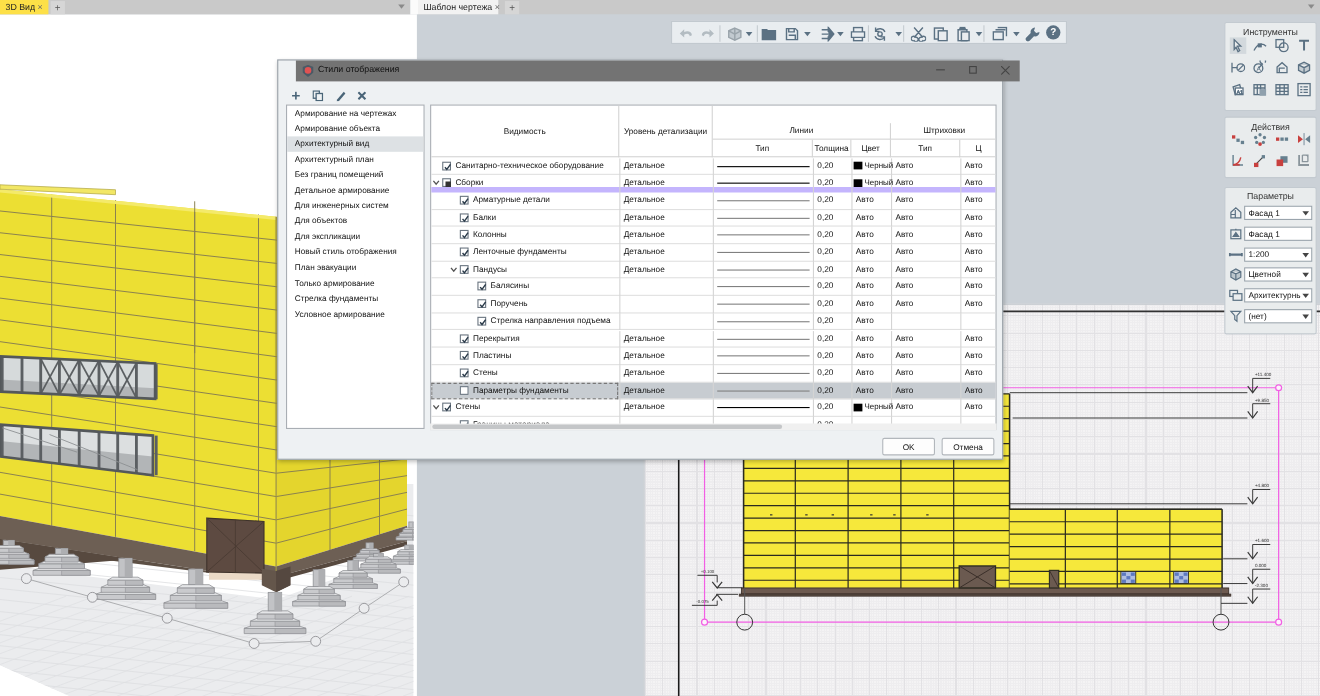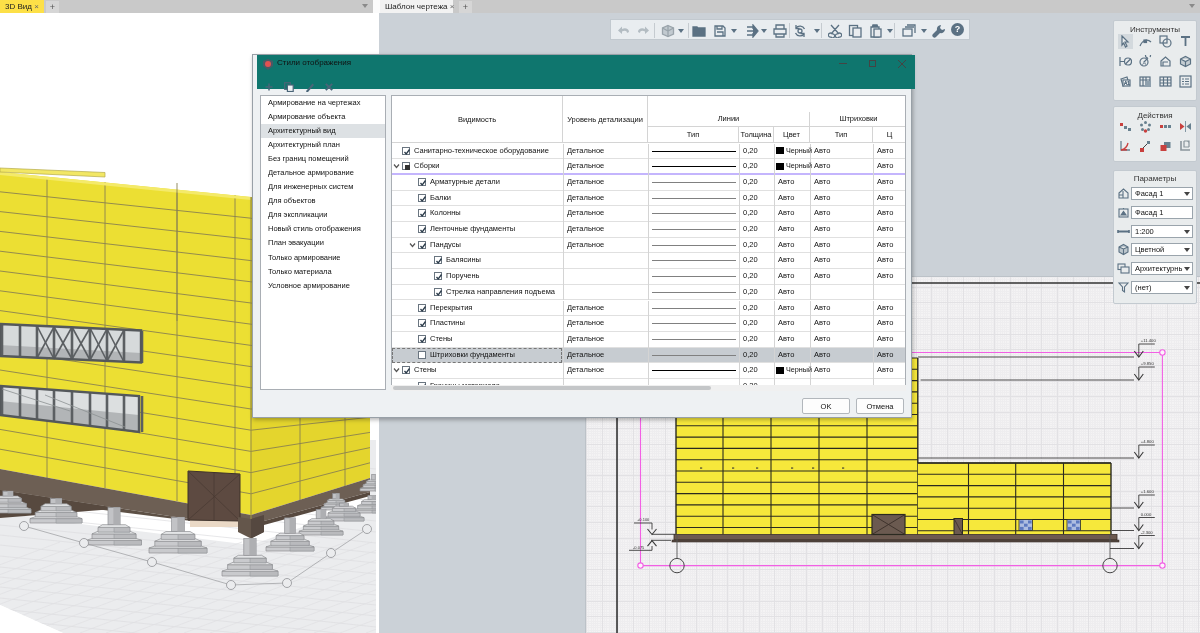--- a/index.html
+++ b/index.html
@@ -622,21 +622,21 @@
       <rect x="1" y="2" width="7" height="5.5" fill="none"></rect>
       <rect x="4" y="5" width="8" height="6" fill="#e9eced"></rect>
     </svg>
 <div class="combo" style="top:91px">Архитектурнь<span class="caret"></span></div>
 <svg class="abs" style="left:3px;top:110px" width="13" height="13" viewBox="0 0 13 13" fill="none" stroke="#5b7183" stroke-width="1.1">
       <path d="M2 2 L11 2 L7.5 6 L7.5 11 L5.5 9.5 L5.5 6 Z" fill="none"></path>
     </svg>
 <div class="combo" style="top:110px">(нет)<span class="caret"></span></div>
 </div>
 <div class="abs" style="left:252px;top:54px;width:660px;height:364px;background:#eef1f3;border:1px solid #98a0a7;box-shadow:1px 2px 4px rgba(0,0,0,0.28)">
-<div class="abs" style="left:4px;top:0;width:658px;height:34px;background:#0f766e">
+<div class="abs" style="left:16px;top:0;width:658px;height:19px;background:#737373">
 <svg class="abs" style="left:6px;top:4px" width="10" height="11" viewBox="0 0 10 11">
         <path d="M5 0 L10 2 L10 7 L5 11 L0 7 L0 2 Z" fill="#4a5a66"></path>
         <circle cx="5" cy="5" r="3" fill="#e05252"></circle>
       </svg>
 <div class="abs" style="left:20px;top:3px;font-size:8px;color:#111">Стили отображения</div>
 <div class="abs" style="left:582px;top:8px;width:8px;height:1px;background:#444"></div>
 <div class="abs" style="left:612px;top:5px;width:7px;height:7px;border:1px solid #444"></div>
 <svg class="abs" style="left:641px;top:5px" width="8" height="8" viewBox="0 0 8 8">
         <path d="M0 0 L8 8 M8 0 L0 8" stroke="#444" stroke-width="1"></path>
       </svg>
@@ -660,21 +660,21 @@
 <div style="height:14.05px;line-height:14.05px;padding-left:7px;background:#dde1e4;white-space:nowrap">Архитектурный вид</div>
 <div style="height:14.05px;line-height:14.05px;padding-left:7px;white-space:nowrap">Архитектурный план</div>
 <div style="height:14.05px;line-height:14.05px;padding-left:7px;white-space:nowrap">Без границ помещений</div>
 <div style="height:14.05px;line-height:14.05px;padding-left:7px;white-space:nowrap">Детальное армирование</div>
 <div style="height:14.05px;line-height:14.05px;padding-left:7px;white-space:nowrap">Для инженерных систем</div>
 <div style="height:14.05px;line-height:14.05px;padding-left:7px;white-space:nowrap">Для объектов</div>
 <div style="height:14.05px;line-height:14.05px;padding-left:7px;white-space:nowrap">Для экспликации</div>
 <div style="height:14.05px;line-height:14.05px;padding-left:7px;white-space:nowrap">Новый стиль отображения</div>
 <div style="height:14.05px;line-height:14.05px;padding-left:7px;white-space:nowrap">План эвакуации</div>
 <div style="height:14.05px;line-height:14.05px;padding-left:7px;white-space:nowrap">Только армирование</div>
-<div style="height:14.05px;line-height:14.05px;padding-left:7px;white-space:nowrap">Только материала</div>
+<div style="height:14.05px;line-height:14.05px;padding-left:7px;white-space:nowrap">Стрелка фундаменты</div>
 <div style="height:14.05px;line-height:14.05px;padding-left:7px;white-space:nowrap">Условное армирование</div>
 </div>
 <div class="abs" style="left:138px;top:40px;width:515px;height:296px;background:#fff;border:1px solid #a9aeb4;overflow:hidden;font-size:7.5px;color:#111">
 <div class="abs" style="left:0;top:0;width:515px;height:47px;border-bottom:1px solid #d4d4d4">
 <div class="abs" style="left:0;top:0;width:171px;height:47px;border-right:1px solid #d4d4d4;text-align:center;line-height:47px">Видимость</div>
 <div class="abs" style="left:171px;top:0;width:85px;height:47px;border-right:1px solid #d4d4d4;text-align:center;line-height:47px">Уровень детализации</div>
 <div class="abs" style="left:256px;top:16px;width:162px;height:15px;border-bottom:1px solid #d4d4d4;border-right:1px solid #d4d4d4;text-align:center;line-height:14px">Линии</div>
 <div class="abs" style="left:418px;top:16px;width:97px;height:15px;border-bottom:1px solid #d4d4d4;text-align:center;line-height:14px">Штриховки</div>
 <div class="abs" style="left:256px;top:31px;width:91px;height:16px;border-right:1px solid #d4d4d4;text-align:center;line-height:15px;white-space:nowrap;overflow:hidden">Тип</div>
 <div class="abs" style="left:347px;top:31px;width:35px;height:16px;border-right:1px solid #d4d4d4;text-align:center;line-height:15px;white-space:nowrap;overflow:hidden">Толщина</div>
@@ -694,21 +694,21 @@
           </svg></div>
 <div class="abs" style="left:22px;top:2px;white-space:nowrap">Санитарно-техническое оборудование</div>
 <div class="abs" style="left:175px;top:2px">Детальное</div>
 <div class="abs" style="left:260px;top:7px;width:84px;height:1px;background:#000"></div>
 <div class="abs" style="left:351px;top:2px">0,20</div>
 <div class="abs" style="left:384px;top:3.5px;width:8px;height:7px;background:#000"></div>
         <div class="abs" style="left:394px;top:2px;font-size:7.2px">Черный</div>
 <div class="abs" style="left:422px;top:2px">Авто</div>
 <div class="abs" style="left:485px;top:2px">Авто</div>
 </div>
-<div class="abs" style="left:0;top:63.2px;width:515px;height:15.7px;border-bottom:2px solid #c4b5fd">
+<div class="abs" style="left:0;top:63.2px;width:515px;height:15.7px;border-bottom:5px solid #c4b5fd">
 <div class="abs" style="left:171px;top:0;width:1px;height:15.7px;background:#d4d4d4"></div>
 <div class="abs" style="left:256px;top:0;width:1px;height:15.7px;background:#d4d4d4"></div>
 <div class="abs" style="left:347px;top:0;width:1px;height:15.7px;background:#d4d4d4"></div>
 <div class="abs" style="left:382px;top:0;width:1px;height:15.7px;background:#d4d4d4"></div>
 <div class="abs" style="left:418px;top:0;width:1px;height:15.7px;background:#d4d4d4"></div>
 <div class="abs" style="left:481px;top:0;width:1px;height:15.7px;background:#d4d4d4"></div>
 <svg class="abs" style="left:1px;top:4px" width="7" height="6" viewBox="0 0 7 6">
           <path d="M1 1.5 L3.5 4.5 L6 1.5" stroke="#555" stroke-width="1.2" fill="none"></path>
         </svg>
 <div class="abs" style="left:10px;top:3px;width:8px;height:8px;background:#fff;border:1px solid #6a7580">
@@ -924,21 +924,21 @@
 </div>
 <div class="abs" style="left:0;top:251.6px;width:170px;height:15.7px;border:1px dashed #777;z-index:3"></div>
 <div class="abs" style="left:0;top:251.6px;width:515px;height:15.7px;background:#c7ccd1;border-bottom:1px solid #e0e0e0">
 <div class="abs" style="left:171px;top:0;width:1px;height:15.7px;background:#d4d4d4"></div>
 <div class="abs" style="left:256px;top:0;width:1px;height:15.7px;background:#d4d4d4"></div>
 <div class="abs" style="left:347px;top:0;width:1px;height:15.7px;background:#d4d4d4"></div>
 <div class="abs" style="left:382px;top:0;width:1px;height:15.7px;background:#d4d4d4"></div>
 <div class="abs" style="left:418px;top:0;width:1px;height:15.7px;background:#d4d4d4"></div>
 <div class="abs" style="left:481px;top:0;width:1px;height:15.7px;background:#d4d4d4"></div>
 <div class="abs" style="left:26px;top:3px;width:8px;height:8px;background:#fff;border:1px solid #6a7580"></div>
-<div class="abs" style="left:38px;top:2px;white-space:nowrap">Штриховки фундаменты</div>
+<div class="abs" style="left:38px;top:2px;white-space:nowrap">Параметры фундаменты</div>
 <div class="abs" style="left:175px;top:2px">Детальное</div>
 <div class="abs" style="left:260px;top:7px;width:84px;height:1px;background:#808080"></div>
 <div class="abs" style="left:351px;top:2px">0,20</div>
 <div class="abs" style="left:386px;top:2px">Авто</div>
 <div class="abs" style="left:422px;top:2px">Авто</div>
 <div class="abs" style="left:485px;top:2px">Авто</div>
 </div>
 <div class="abs" style="left:0;top:267.3px;width:515px;height:15.7px;border-bottom:1px solid #e0e0e0">
 <div class="abs" style="left:171px;top:0;width:1px;height:15.7px;background:#d4d4d4"></div>
 <div class="abs" style="left:256px;top:0;width:1px;height:15.7px;background:#d4d4d4"></div>

